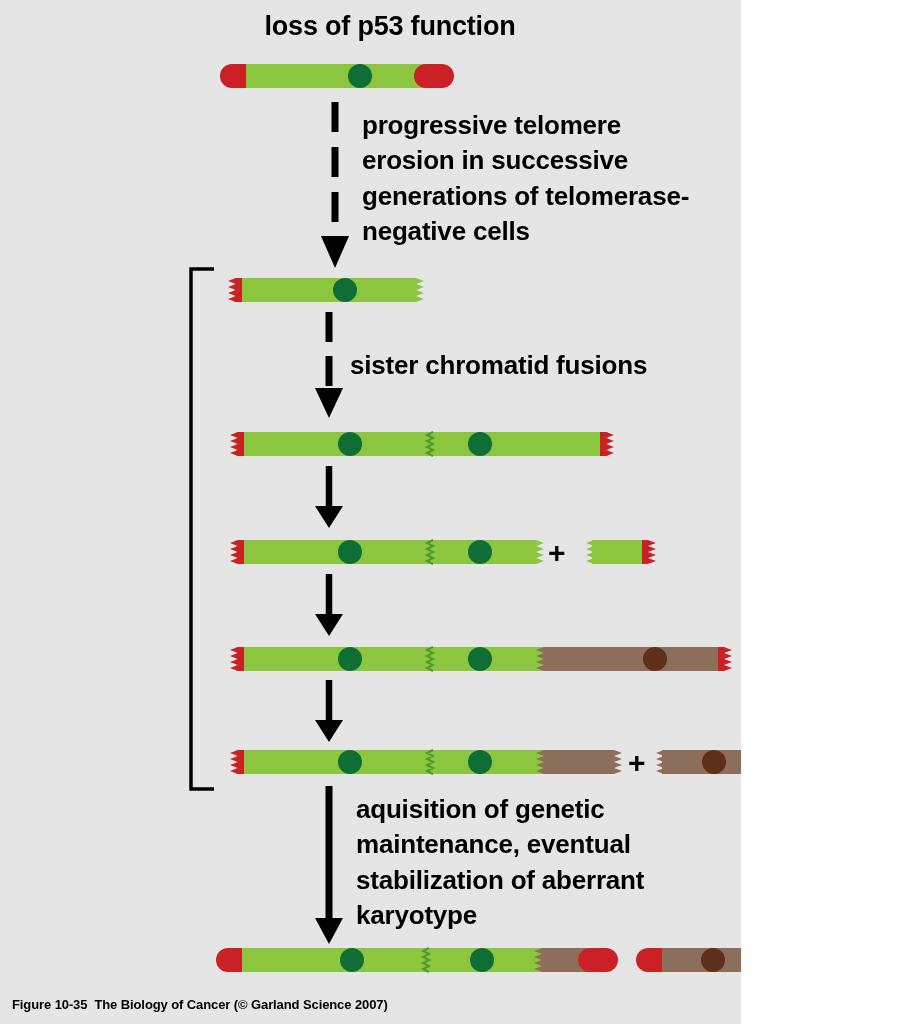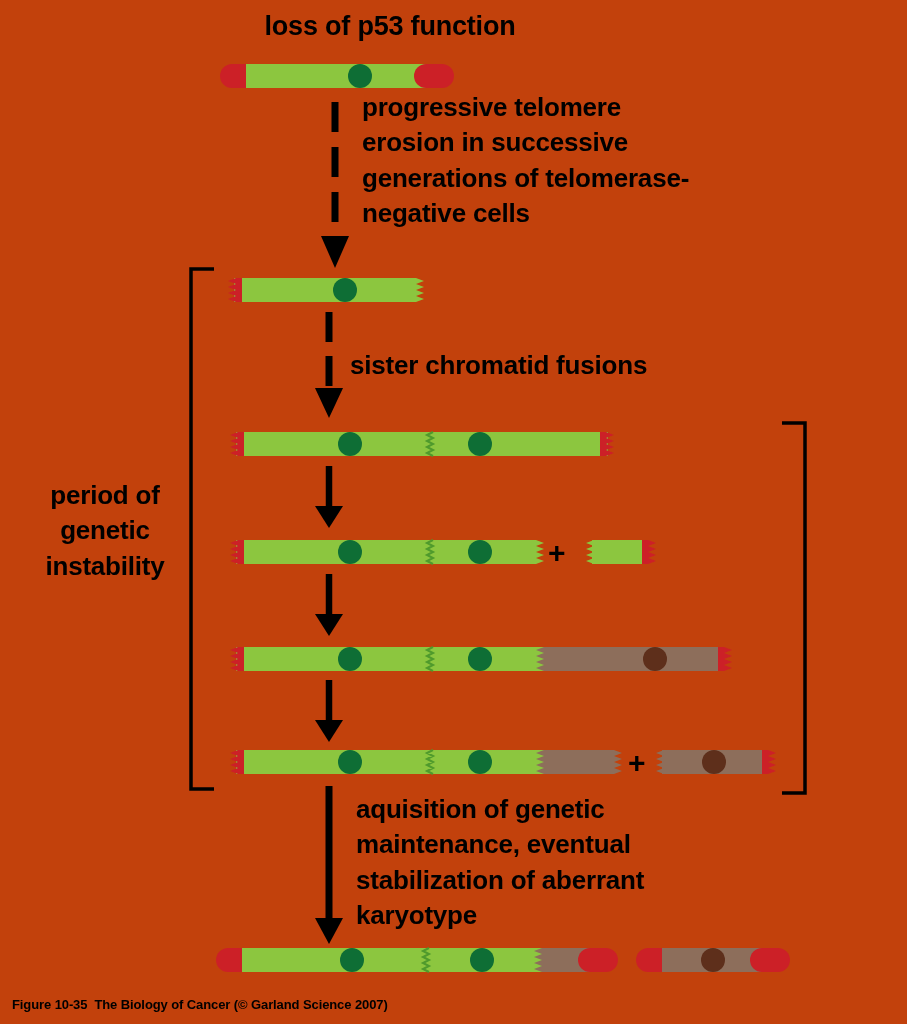--- a/index.html
+++ b/index.html
@@ -6,21 +6,21 @@
     --chromatid_green:#8cc63f;
     --centromere_green:#0e6e35;
     --telomere_red:#cc2027;
     --translocated_brown:#8d6e5b;
     --centromere_brown:#5e2f1b;
     --fusion_zigzag:#4f9a2c;
     --text:#000000;
   }
   html,body{margin:0;padding:0;background:#fff;}
   .stage{
-    position:relative;width:907px;height:1024px;background:#c2410c;overflow:hidden;
+    position:relative;width:741px;height:1024px;background:#e5e5e5;overflow:hidden;
     font-family:"Liberation Sans",sans-serif;color:var(--text);
   }
   .abs{position:absolute;}
   .lbl{
     font-weight:700;color:var(--text);white-space:pre-line;
     font-size:26px;line-height:1.36;letter-spacing:-0.2px;
   }
   .title{font-size:27px;text-align:center;}
   .center{text-align:center;}
   .plus{font-size:30px;font-weight:700;line-height:1;}
@@ -44,21 +44,21 @@
     <rect x="2" y="2" width="40" height="24" rx="12" class="f-red"></rect>
     <rect x="28" y="2" width="182" height="24" class="f-green"></rect>
     <rect x="196" y="2" width="40" height="24" rx="12" class="f-red"></rect>
     <circle cx="142" cy="14" r="12" class="f-cen"></circle>
   </svg>
 
   <svg class="abs" style="left:318px;top:100px" width="34" height="170">
     <line x1="17" y1="2" x2="17" y2="138" stroke="#000" stroke-width="7" stroke-dasharray="30 15"></line>
     <polygon points="3,136 31,136 17,168" fill="#000"></polygon>
   </svg>
-  <div class="abs lbl" style="left:362px;top:90px;width:400px;">progressive telomere
+  <div class="abs lbl" style="left:362px;top:108px;width:400px;">progressive telomere
 erosion in successive
 generations of telomerase-
 negative cells</div>
 
   <svg class="abs" style="left:228px;top:276px" width="196" height="28">
     <rect x="6" y="2" width="180" height="24" class="f-green"></rect>
     <polygon points="188,2 196,5 188,8 196,11 188,14 196,17 188,20 196,23 188,26 182,26 182,2" class="f-green"></polygon>
     <polygon points="8,2 0,5 8,8 0,11 8,14 0,17 8,20 0,23 8,26 14,26 14,2" class="f-red"></polygon>
     <circle cx="117" cy="14" r="12" class="f-cen"></circle>
   </svg>
@@ -132,23 +132,20 @@
   <svg class="abs" style="left:656px;top:748px" width="120" height="28">
     <rect x="6" y="2" width="100" height="24" class="f-brown"></rect>
     <polygon points="8,2 0,5 8,8 0,11 8,14 0,17 8,20 0,23 8,26 14,26 14,2" class="f-brown"></polygon>
     <polygon points="112,2 120,5 112,8 120,11 112,14 120,17 112,20 120,23 112,26 106,26 106,2" class="f-red"></polygon>
     <circle cx="58" cy="14" r="12" class="f-cenb"></circle>
   </svg>
 
   <svg class="abs" style="left:184px;top:266px" width="32" height="526">
     <path d="M30,3 L7,3 L7,523 L30,523" class="bracket"></path>
   </svg>
-  <div class="abs lbl center" style="left:25px;top:478px;width:160px;">period of
-genetic
-instability</div>
 
   <svg class="abs" style="left:780px;top:420px" width="32" height="376">
     <path d="M2,3 L25,3 L25,373 L2,373" class="bracket"></path>
   </svg>
 
   <svg class="abs" style="left:312px;top:786px" width="34" height="160">
     <line x1="17" y1="0" x2="17" y2="134" stroke="#000" stroke-width="7"></line>
     <polygon points="3,132 31,132 17,158" fill="#000"></polygon>
   </svg>
   <div class="abs lbl" style="left:356px;top:792px;width:420px;">aquisition of genetic

